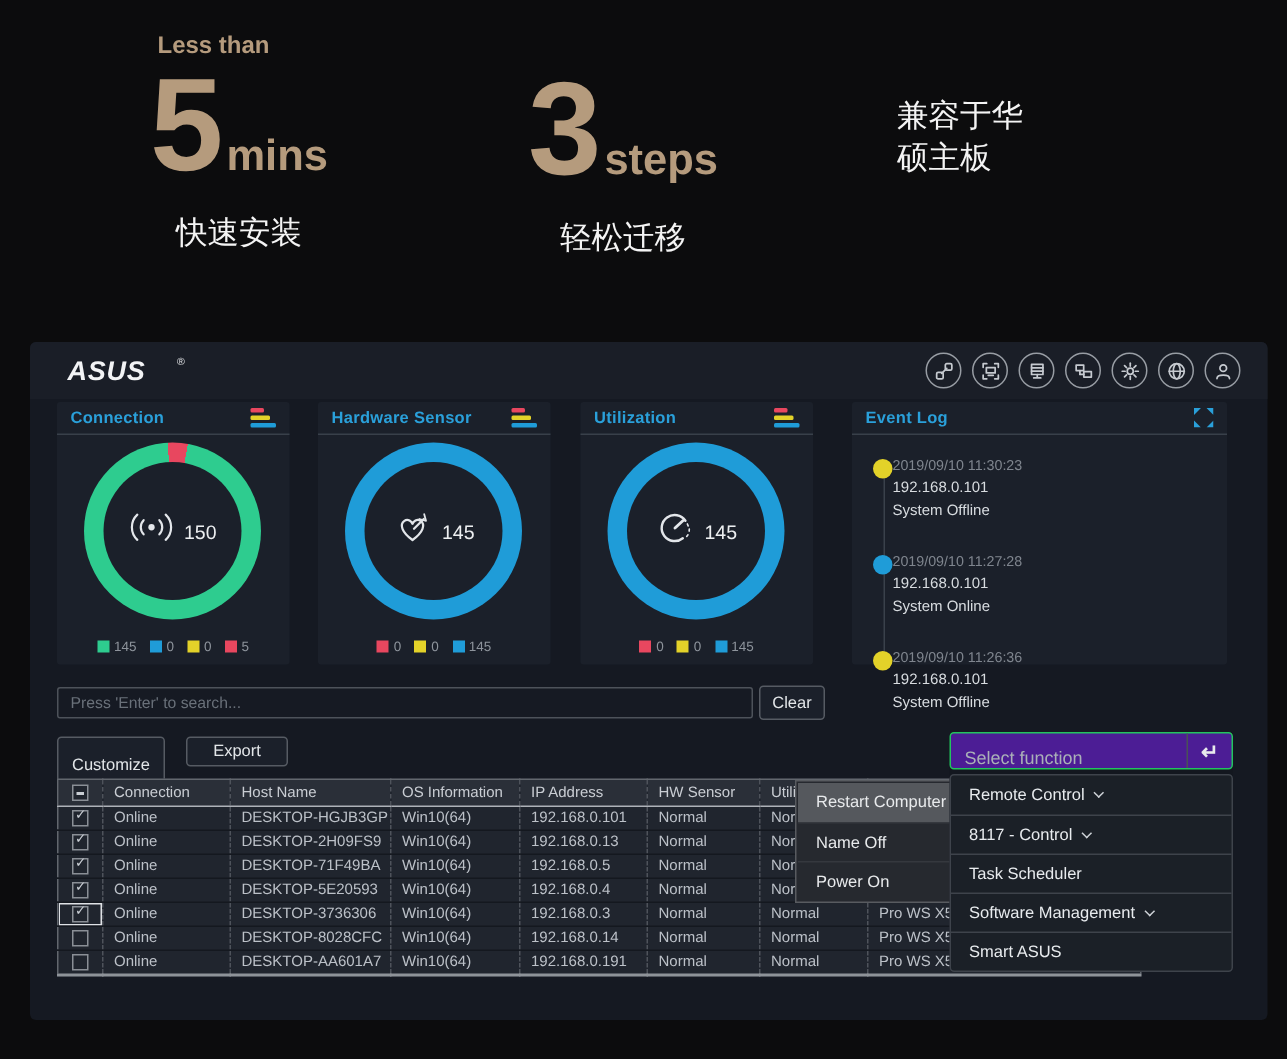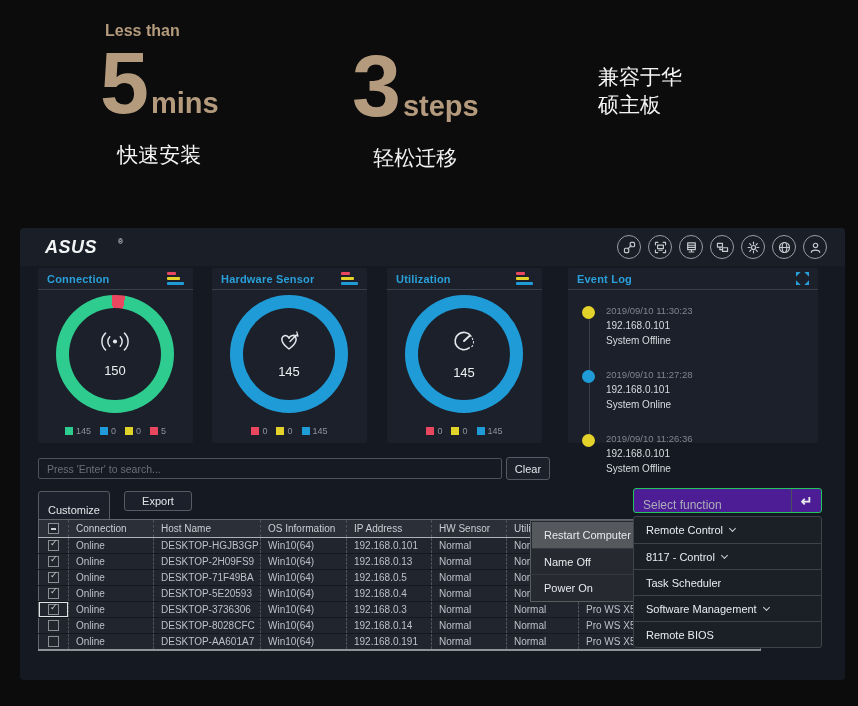--- a/index.html
+++ b/index.html
@@ -27,30 +27,30 @@
   
   .panel{position:absolute;top:40px;height:175px;background:#1b202a;border-radius:2px}
   .p-head{height:22px;border-bottom:1px solid #39404a;display:flex;align-items:center;
     justify-content:space-between;padding:0 9px}
   .p-title{font-size:11px;font-weight:bold;color:#2aa0da;letter-spacing:.2px}
   .minibars{display:flex;flex-direction:column;gap:2px;align-items:flex-start;cursor:pointer}
   .minibars i{display:block;height:3px;border-radius:1px}
   .mb-r{width:9px;background:#e8475f}.mb-y{width:13px;background:#e3d229}.mb-b{width:17px;background:#1f9cd8}
   .donut{position:absolute;left:18px;top:27px;width:118px;height:118px;border-radius:50%}
   .donut::after{content:"";position:absolute;inset:13px;border-radius:50%;background:#1b202a}
-  .d-center{position:absolute;left:18px;top:27px;width:118px;height:118px;display:flex;flex-direction:column;
+  .d-center{position:absolute;left:18px;top:27px;width:118px;height:118px;display:flex;flex-direction:row;
     align-items:center;justify-content:center;gap:7px;z-index:2}
   .d-val{font-size:13px;color:#eceef0}
   .legend{position:absolute;left:0;bottom:7px;width:100%;display:flex;justify-content:center;gap:9px}
   .lg{display:flex;align-items:center;gap:3px}
   .lg-sq{width:8px;height:8px;display:inline-block}
   .lg-tx{font-size:9px;color:#8e949c}
   
   .ev-line{position:absolute;left:21px;top:50px;width:1px;height:122px;background:#3a414b}
-  .ev{position:absolute;left:14px;display:flex;gap:11px}
+  .ev{position:absolute;left:14px;display:flex;}
   .ev-dot{width:13px;height:13px;border-radius:50%;margin-top:2px;flex:none}
   .ev-time{font-size:9.5px;color:#7f858e;line-height:14px}
   .ev-ip,.ev-st{font-size:10px;color:#d8dce0;line-height:15px}
   
   .search{position:absolute;left:18px;top:230px;width:464px;height:21px;background:#161a23;
     border:1px solid #4d525a;border-radius:2px;color:#d6d9dd;font-size:10.5px;padding:0 8px;outline:none}
   .search::placeholder{color:#697079}
   .btn{position:absolute;background:#1b202a;border:1px solid #565b63;border-radius:3px;color:#e3e6e9;
     font-size:11px;font-family:inherit;cursor:pointer;display:flex;align-items:center;justify-content:center}
   #clearbtn{left:486px;top:229px;width:44px;height:23px}
@@ -472,17 +472,17 @@
           <span class="chev"></span>
         </div>
         <div class="fn-item">
           <span>Task Scheduler</span>
         </div>
         <div class="fn-item">
           <span>Software Management</span>
           <span class="chev"></span>
         </div>
         <div class="fn-item">
-          <span>Remote BIOS</span>
+          <span>Smart ASUS</span>
         </div>
       </div>
   </div>
 </div>
 
 </body></html>

